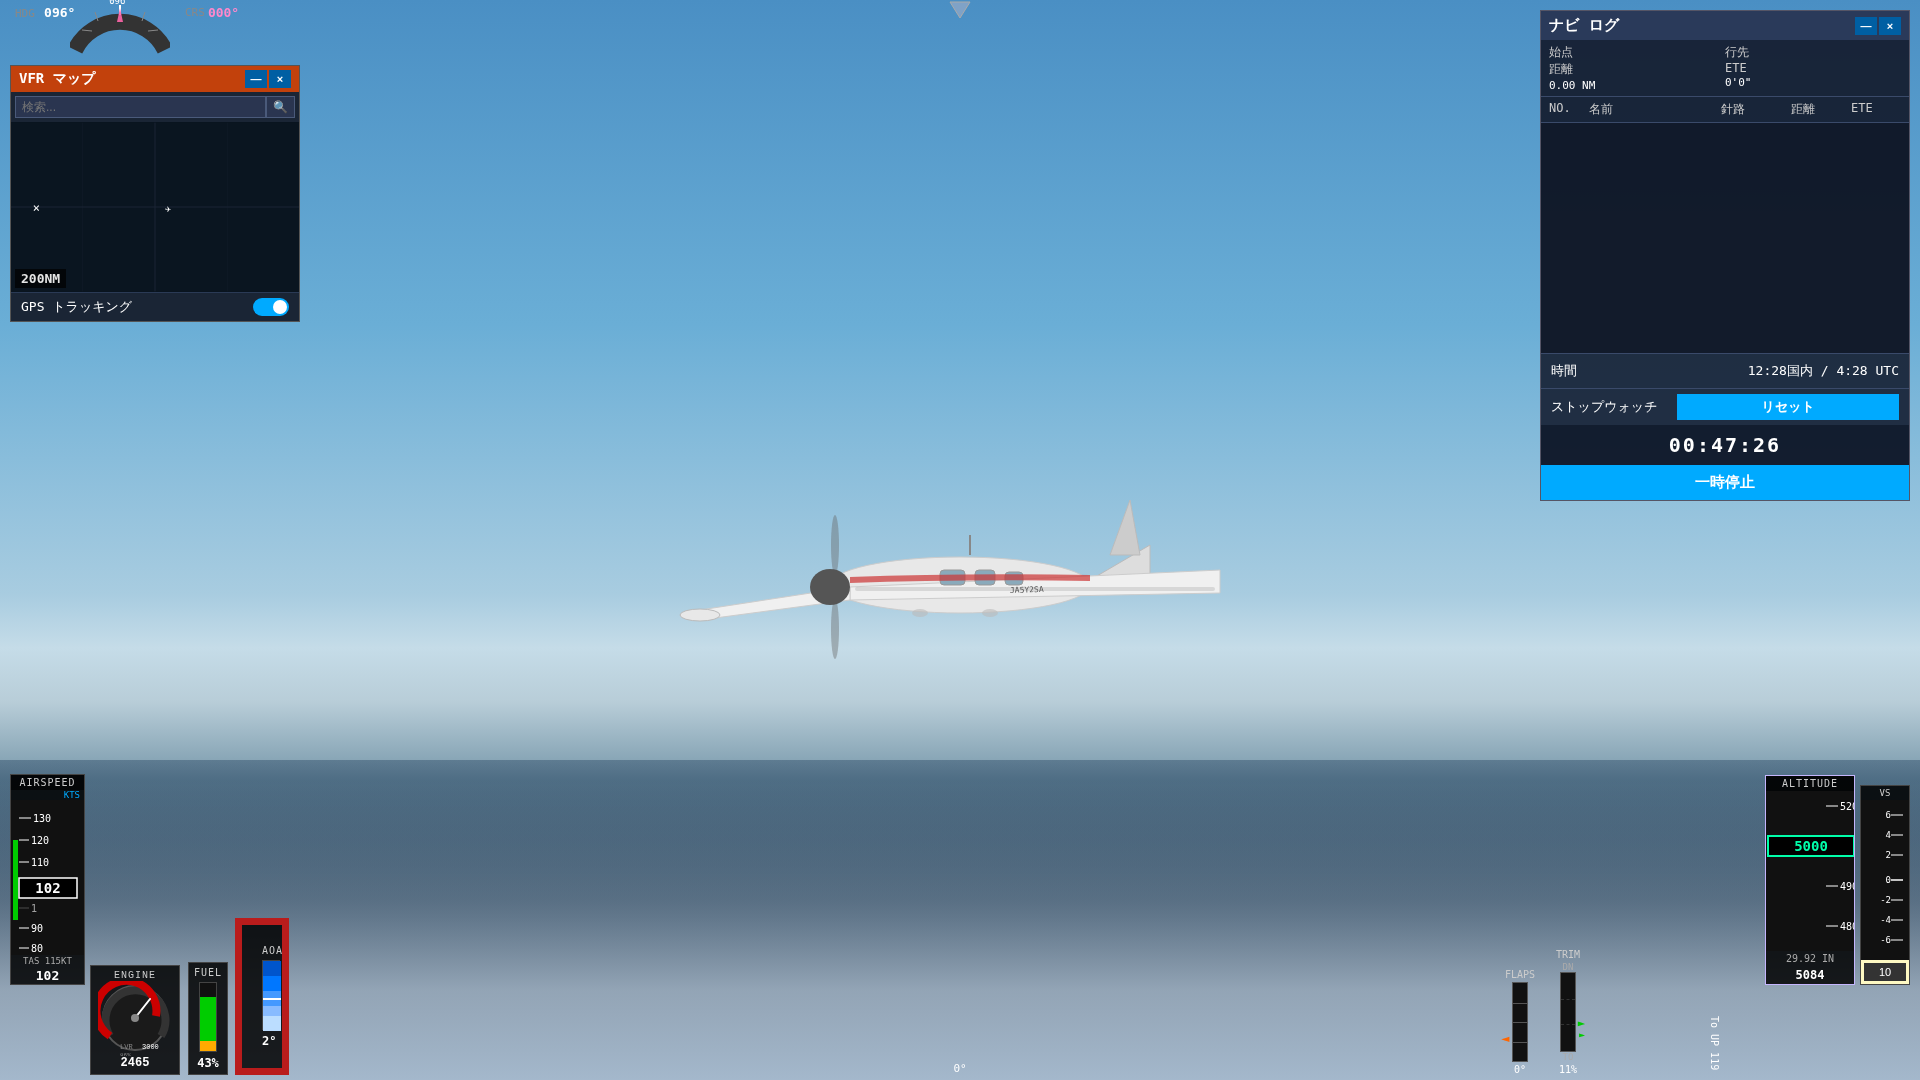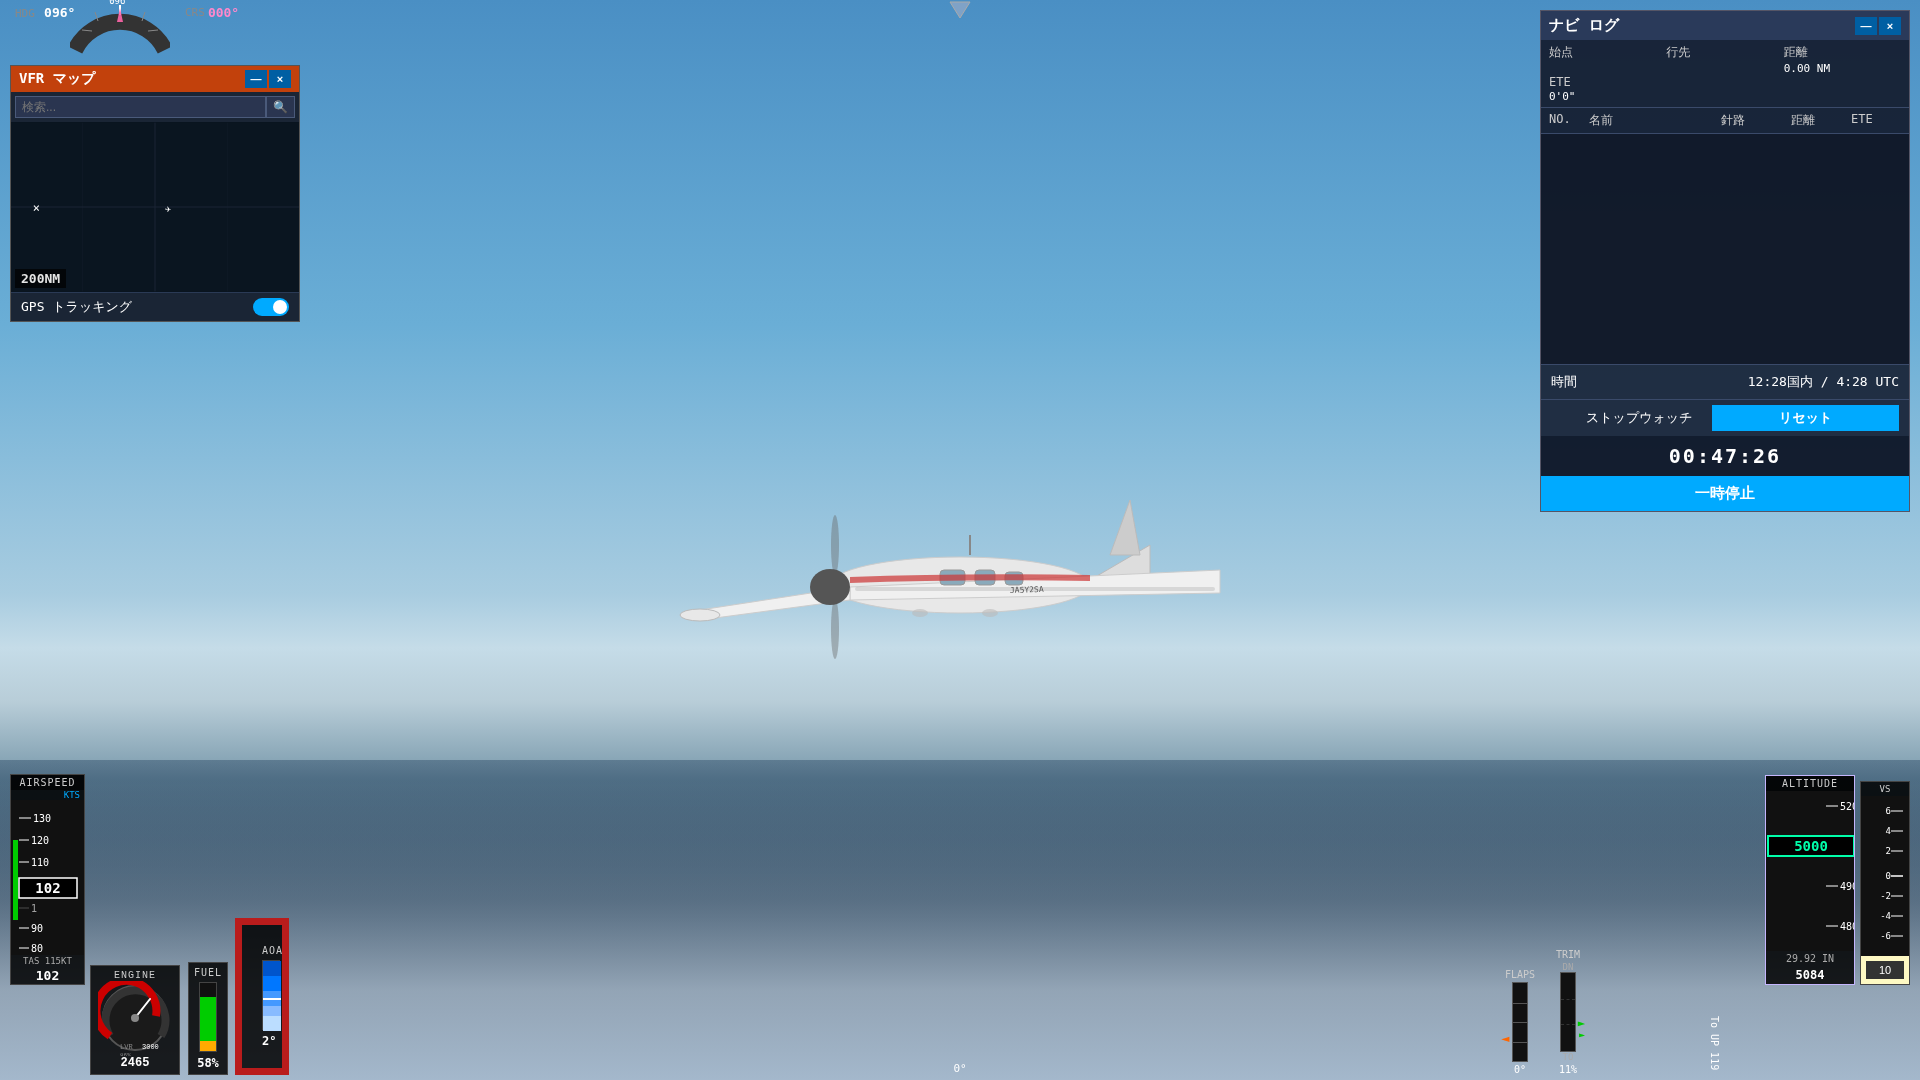--- a/index.html
+++ b/index.html
@@ -189,21 +189,21 @@
       padding: 5px 8px;
       display: flex;
       align-items: flex-end;
       justify-content: space-between;
       font-size: 15px;
       font-weight: bold;
     }
 
     .navilog-header-row {
       display: grid;
-      grid-template-columns: 1fr 1fr 1fr;
+      grid-template-columns: 1fr 1fr;
       padding: 4px 8px;
       font-size: 12px;
       color: #ccc;
       border-bottom: 1px solid #3a4a6a;
       background: rgba(20,30,50,0.5);
     }
 
     .navilog-sub-header {
       display: grid;
       grid-template-columns: 40px 1fr 70px 60px 50px;
@@ -233,21 +233,20 @@
       display: flex;
       align-items: center;
       justify-content: space-between;
       padding: 5px 10px;
       border-top: 1px solid #3a4a6a;
     }
 
     .stopwatch-label {
       font-size: 13px;
       color: white;
-      margin-left: 35px;
     }
 
     .reset-btn {
       background: #00aaff;
       color: white;
       border: none;
       padding: 4px 20px;
       font-size: 13px;
       cursor: pointer;
       font-family: inherit;
@@ -515,21 +514,21 @@
   </div>
   <div style="font-size:12px;color:white;text-align:center;font-weight:bold;">2465</div>
 </div>
 
 <div style="position:absolute;bottom:5px;left:188px;width:40px;background:rgba(0,0,0,0.85);border:1px solid #444;color:white;padding:4px;">
   <div style="font-size:10px;color:#ccc;text-align:center;letter-spacing:1px;">FUEL</div>
   <div style="width:18px;height:70px;background:#111;border:1px solid #444;position:relative;margin:4px auto;">
     <div style="position:absolute;bottom:15%;left:0;right:0;background:#00cc00;height:65%;"></div>
     <div style="position:absolute;bottom:0;left:0;right:0;background:#ffaa00;height:15%;"></div>
   </div>
-  <div style="font-size:12px;color:white;text-align:center;font-weight:bold;">58%</div>
+  <div style="font-size:12px;color:white;text-align:center;font-weight:bold;">43%</div>
 </div>
 
 <div style="position:absolute;bottom:5px;left:235px;width:40px;background:rgba(0,0,0,0.85);border:7px solid #b91c1c;color:white;padding:20px;">
   <div style="font-size:10px;color:#ccc;text-align:center;letter-spacing:1px;">AOA</div>
   <div style="width:18px;height:70px;background:#111;border:1px solid #444;position:relative;margin:4px auto;">
     <svg width="18" height="70" viewBox="0 0 18 70">
 
       <rect x="0" y="0" width="18" height="15" fill="#0055cc"></rect>
       <rect x="0" y="15" width="18" height="15" fill="#0077ff"></rect>
       <rect x="0" y="30" width="18" height="15" fill="#4499ff"></rect>
@@ -605,18 +604,18 @@
       <text x="30" y="83" fill="white" font-size="9" text-anchor="end">0</text>
       <line x1="30" y1="80" x2="42" y2="80" stroke="white" stroke-width="1.5"></line>
       <text x="30" y="103" fill="white" font-size="9" text-anchor="end">-2</text>
       <line x1="30" y1="100" x2="42" y2="100" stroke="white" stroke-width="1"></line>
       <text x="30" y="123" fill="white" font-size="9" text-anchor="end">-4</text>
       <line x1="30" y1="120" x2="42" y2="120" stroke="white" stroke-width="1"></line>
       <text x="30" y="143" fill="white" font-size="9" text-anchor="end">-6</text>
       <line x1="30" y1="140" x2="42" y2="140" stroke="white" stroke-width="1"></line>
     </svg>
   </div>
-  <button class="vs-value-btn" style="background:#333;border:5px solid #fef9c3;color:white;font-size:11px;text-align:center;padding:3px;cursor:pointer;width:100%;">10</button>
+  <button class="vs-value-btn" style="background:#333;border:3px solid #fef9c3;color:white;font-size:11px;text-align:center;padding:3px;cursor:pointer;width:100%;">10</button>
 </div>
 
 <div style="position:absolute;bottom:10px;right:200px;color:white;font-size:10px;writing-mode:vertical-rl;text-orientation:mixed;">
   <span>To UP 119</span>
 </div>
 
 </body></html>

